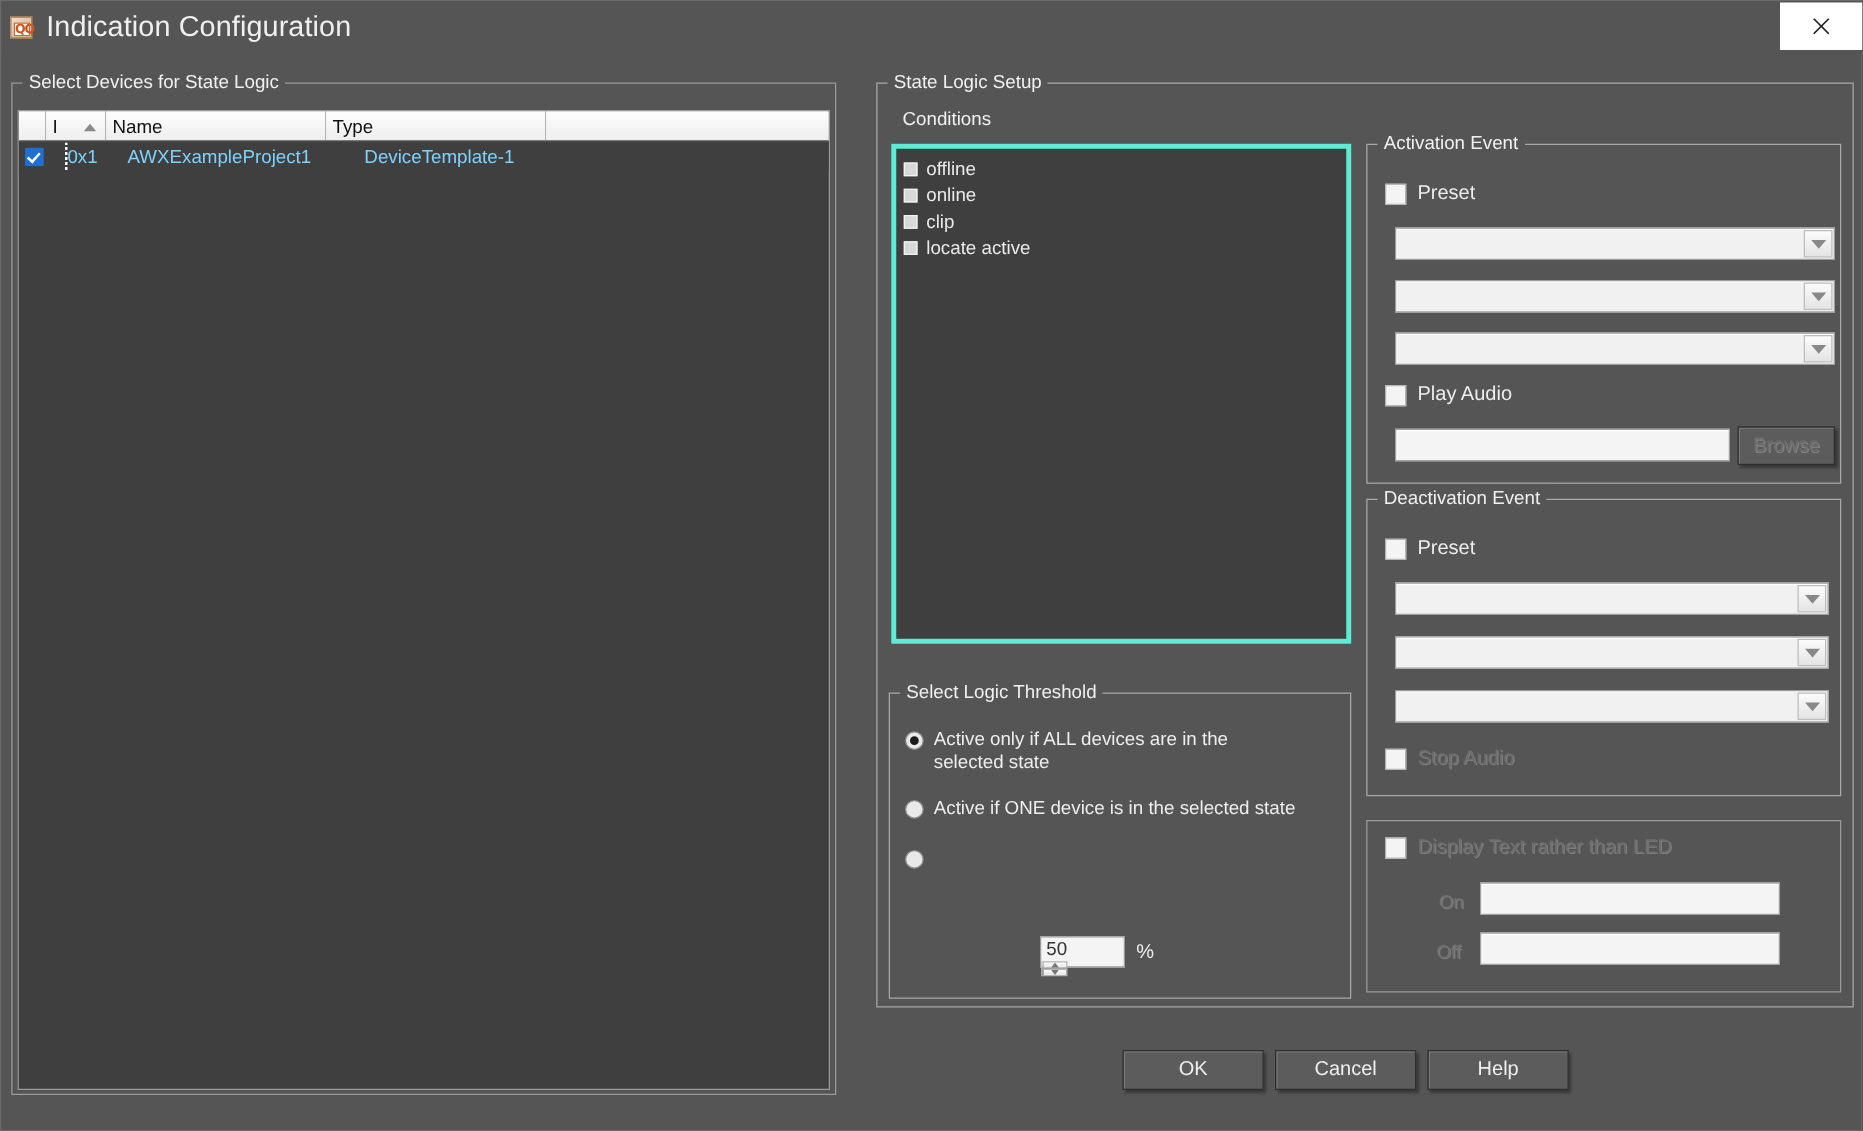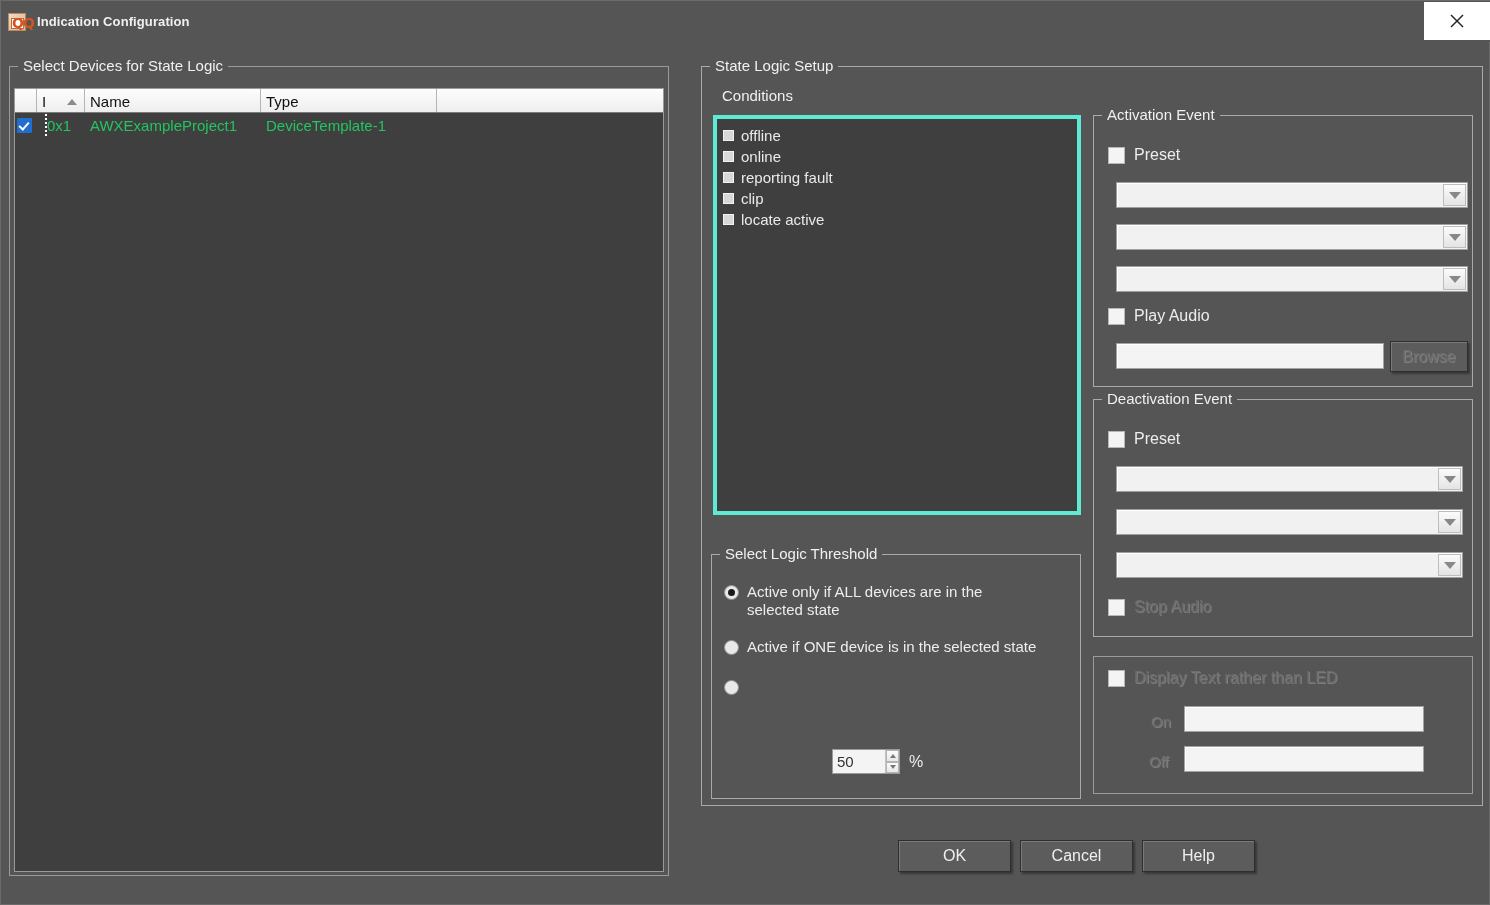--- a/index.html
+++ b/index.html
@@ -45,33 +45,32 @@
     border: 1px solid #b98a63;
     box-sizing: border-box;
   }
   .cube-face {
     position: absolute;
     left: 2px; top: 4px;
     width: 13px; height: 11px;
     background: #ffffff;
     border: 1px solid #c06a3a;
     box-sizing: border-box;
-    font-size: 14px;
+    font-size: 10px;
     line-height: 9px;
     color: #d2551f;
     font-weight: bold;
     text-align: center;
     letter-spacing: -1px;
     font-family: "DejaVu Sans", sans-serif;
   }
   .title-text {
-    font-size: 13px;
+    font-size: 23px;
     color: #f0f0f0;
     letter-spacing: 0.1px;
-    font-weight: bold;
   }
   .close-btn {
     position: absolute;
     right: 1px; top: 1px;
     width: 66px; height: 38px;
     background: #ffffff;
     border: none;
     display: flex;
     align-items: center;
     justify-content: center;
@@ -147,22 +146,22 @@
     font-size: 15px;
     color: #111;
     background: #3f3f3f;
     cursor: pointer;
   }
   .dc {
     box-sizing: border-box;
     padding-left: 5px;
     white-space: nowrap;
     overflow: hidden;
-    color: #22c55e;
-    display:flex; align-items:center;
+    color: #7dd3fc;
+    display:flex; align-items:center;justify-content:center;
   }
   .dc.c0 { width: 22px; padding-left:2px; }
   .dc.c1 { width: 48px; }
   .dc.c2 { width: 176px; }
   .dc.c3 { width: 176px; }
   .dc.c4 { width: 226px; }
   .row-check {
     width: 15px; height: 15px;
     background: #1f6fd0;
     position: relative;
@@ -261,20 +260,21 @@
     left: 120px; top: 194px;
     display:flex; align-items:center;
   }
   .spin {
     width: 68px; height: 25px;
     background: #f4f4f4;
     border: 1px solid #9a9a9a;
     box-sizing: border-box;
     display: flex;
     align-items: stretch;
+    flex-direction: column;
   }
   .spin input {
     border: none;
     outline: none;
     background: transparent;
     width: 46px;
     font-size: 15px;
     color: #333;
     padding-left: 4px;
     font-family: "Liberation Sans", sans-serif;
@@ -474,24 +474,20 @@
     <div class="conditions-label">Conditions</div>
 
     <div class="conditions-box">
       <div class="cond-item">
         <span class="cond-check"></span>
         <span>offline</span>
       </div>
       <div class="cond-item">
         <span class="cond-check"></span>
         <span>online</span>
-      </div>
-      <div class="cond-item">
-        <span class="cond-check"></span>
-        <span>reporting fault</span>
       </div>
       <div class="cond-item">
         <span class="cond-check"></span>
         <span>clip</span>
       </div>
       <div class="cond-item">
         <span class="cond-check"></span>
         <span>locate active</span>
       </div>
     </div>

